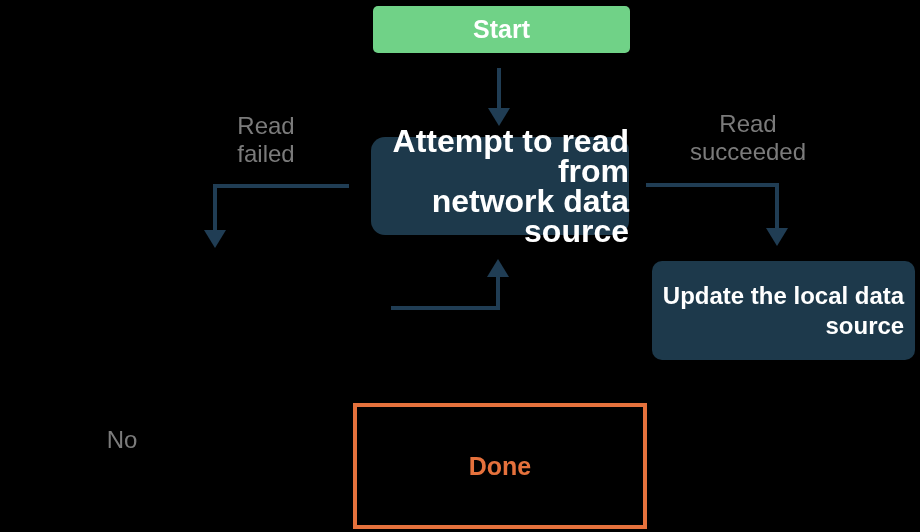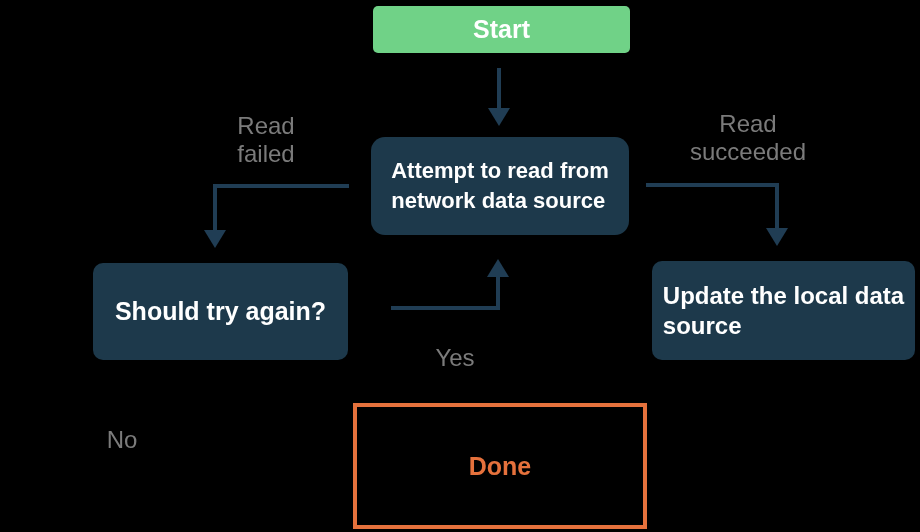--- a/index.html
+++ b/index.html
@@ -13,37 +13,37 @@
     height: 532px;
     background: #000000;
     overflow: hidden;
     font-family: "Liberation Sans", "DejaVu Sans", sans-serif;
   }
   .node {
     position: absolute;
     display: flex;
     align-items: center;
     justify-content: center;
-    text-align: left;
+    text-align: right;
     font-weight: 700;
     color: var(--node-text, #fff);
     white-space: pre-line;
     box-sizing: border-box;
   }
   .node.start {
     left: 373px; top: 6px; width: 257px; height: 47px;
     background: var(--start-fill, #70d287);
     border-radius: 5px;
     font-size: 25px;
   }
   .node.attempt {
     left: 371px; top: 137px; width: 258px; height: 98px;
     background: var(--node-fill, #1d394b);
     border-radius: 14px;
-    font-size: 22px; line-height: 30px;
+    font-size: 32px; line-height: 30px;
   }
   .node.should {
     left: 93px; top: 263px; width: 255px; height: 97px;
     background: var(--node-fill, #1d394b);
     border-radius: 10px;
     font-size: 25px;
   }
   .node.update {
     left: 652px; top: 261px; width: 263px; height: 99px;
     background: var(--node-fill, #1d394b);
@@ -89,34 +89,32 @@
 </head>
 <body style="background: rgb(0, 0, 0);">
 
 <div class="stage">
 
   <div class="node start">Start</div>
 
   <div class="node attempt">Attempt to read from
 network data source</div>
 
-  <div class="node should">Should try again?</div>
 
   <div class="node update">Update the local data
 source</div>
 
   <div class="node done">Done</div>
 
   <div class="elabel read-failed">Read
 failed</div>
 
   <div class="elabel read-succeeded">Read
 succeeded</div>
 
-  <div class="elabel yes">Yes</div>
 
   <div class="elabel no">No</div>
 
   <div class="seg v" style="left:497px; top:68px; height:42px;"></div>
   <div class="head down" style="left:488px; top:108px;"></div>
 
   <div class="seg h" style="left:213px; top:184px; width:136px;"></div>
   <div class="seg v" style="left:213px; top:184px; height:48px;"></div>
   <div class="head down" style="left:204px; top:230px;"></div>
 

